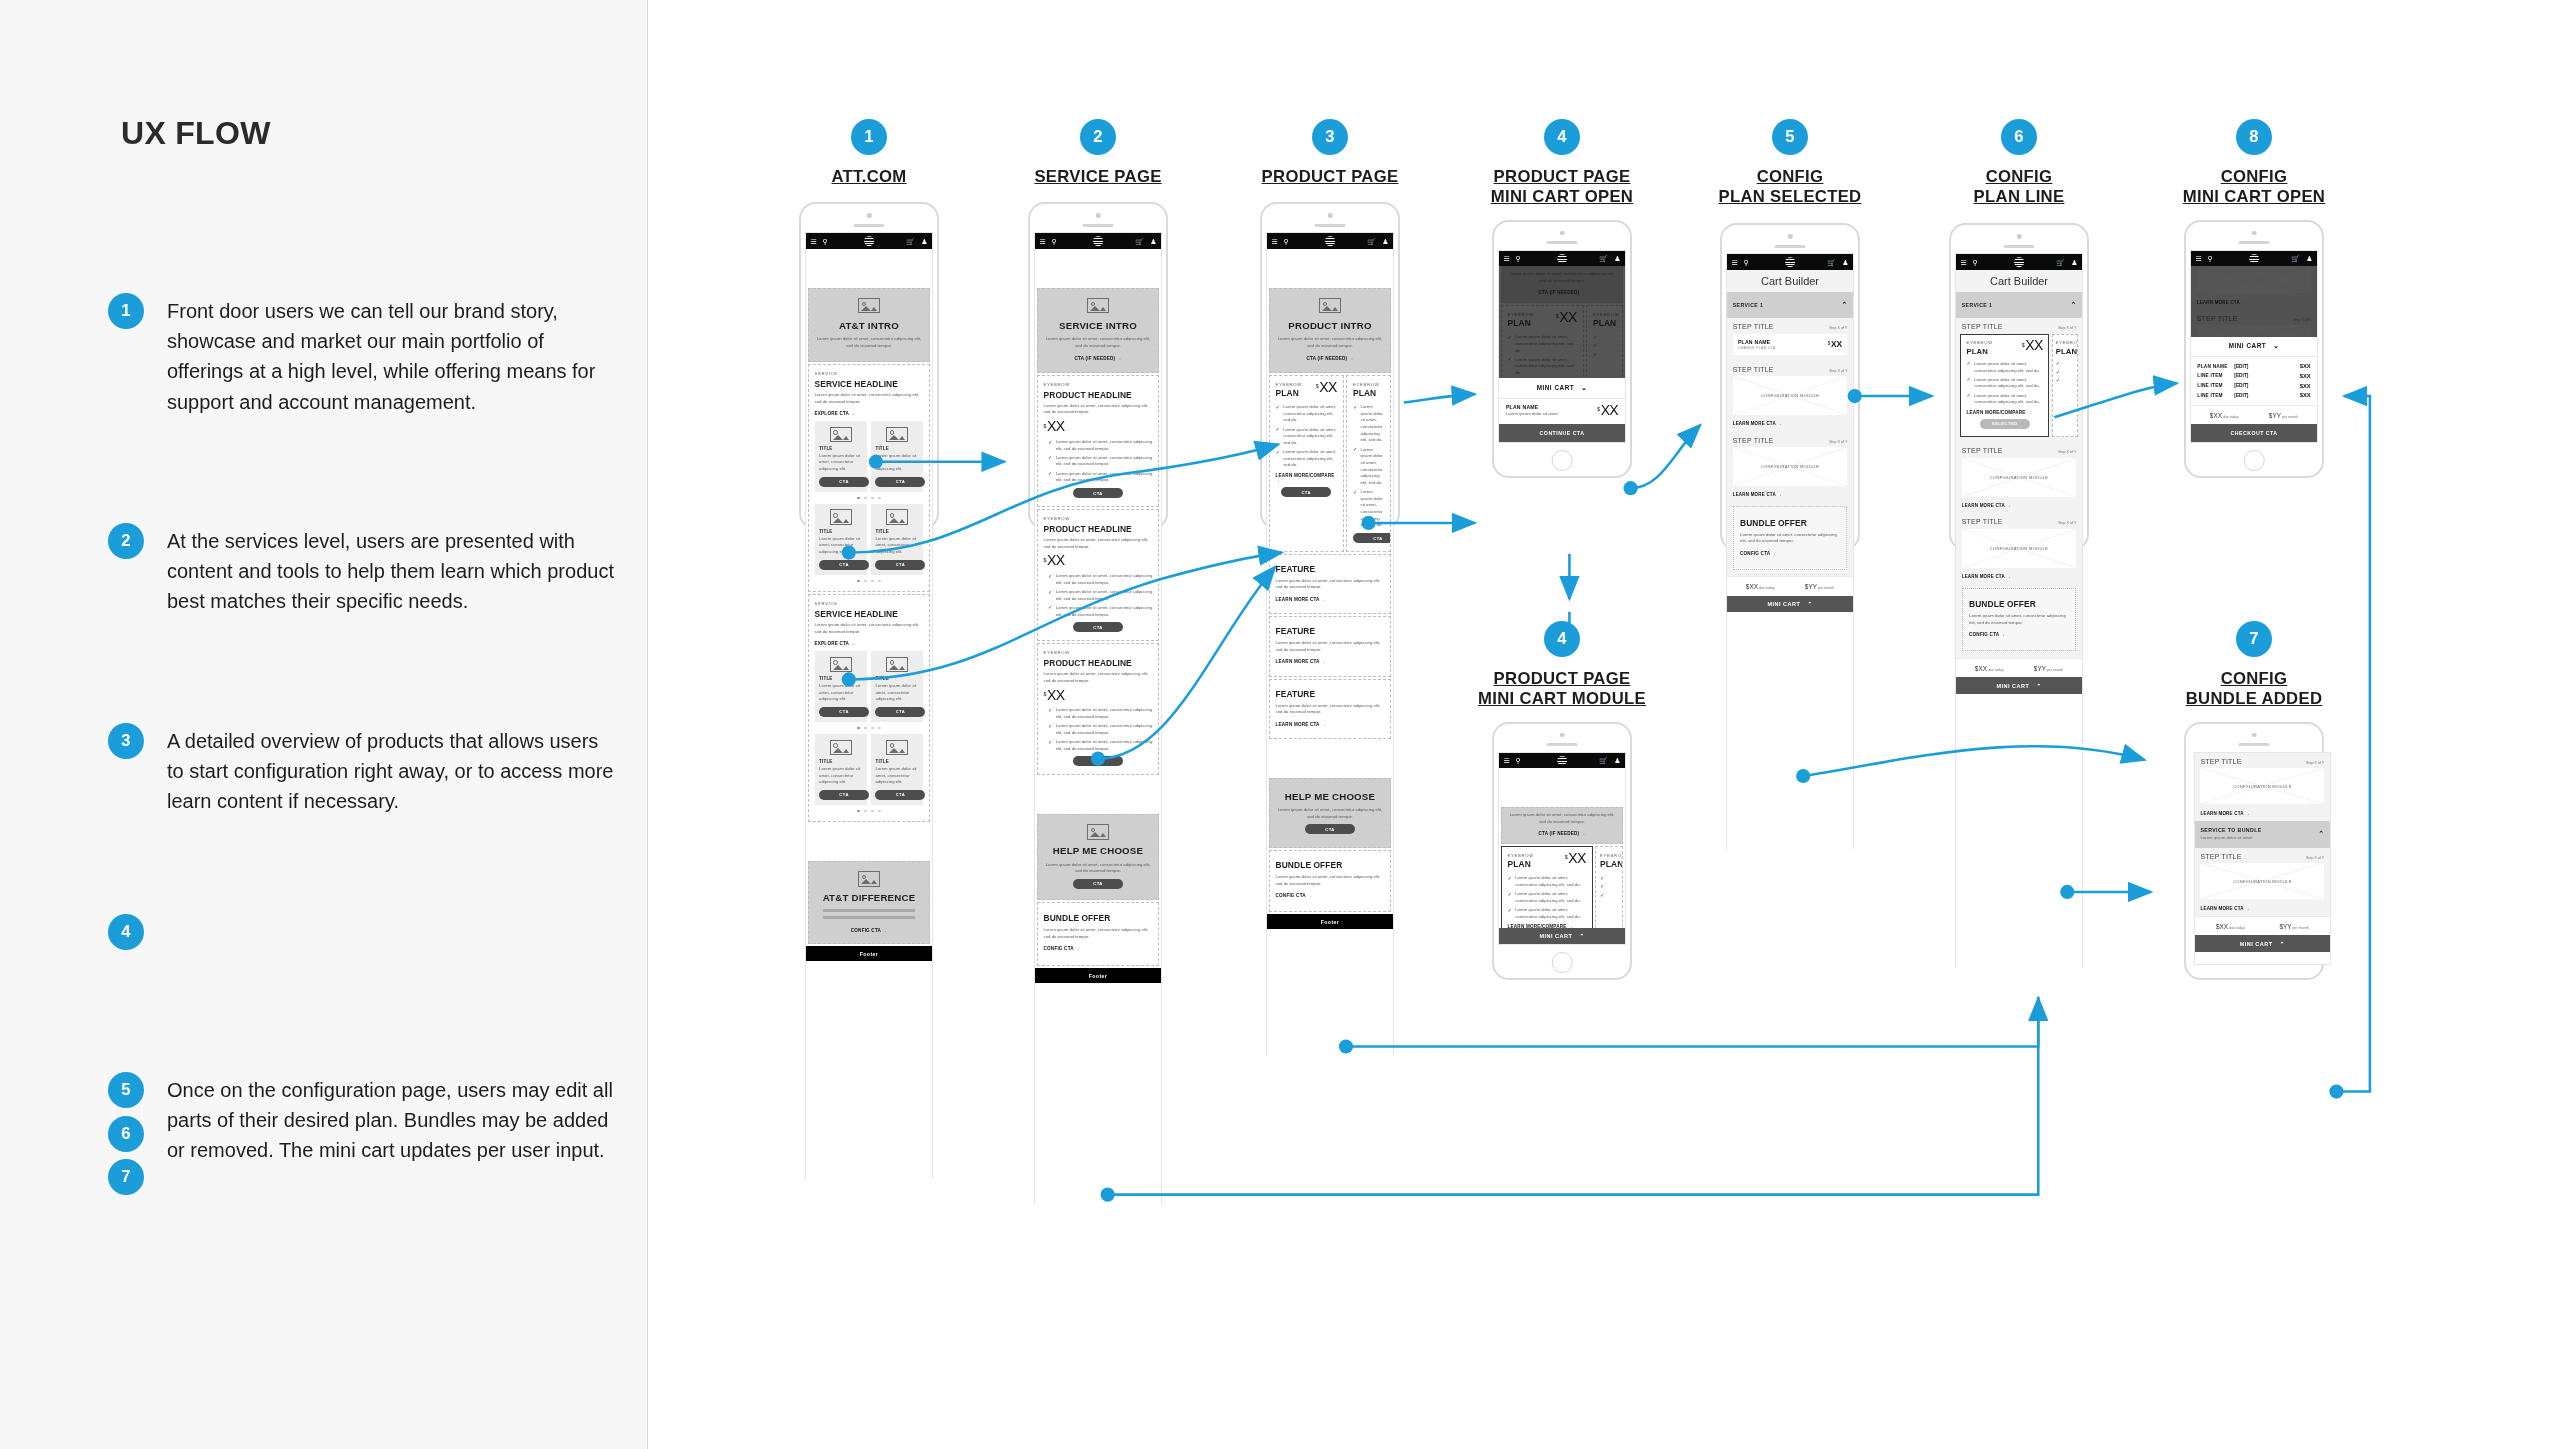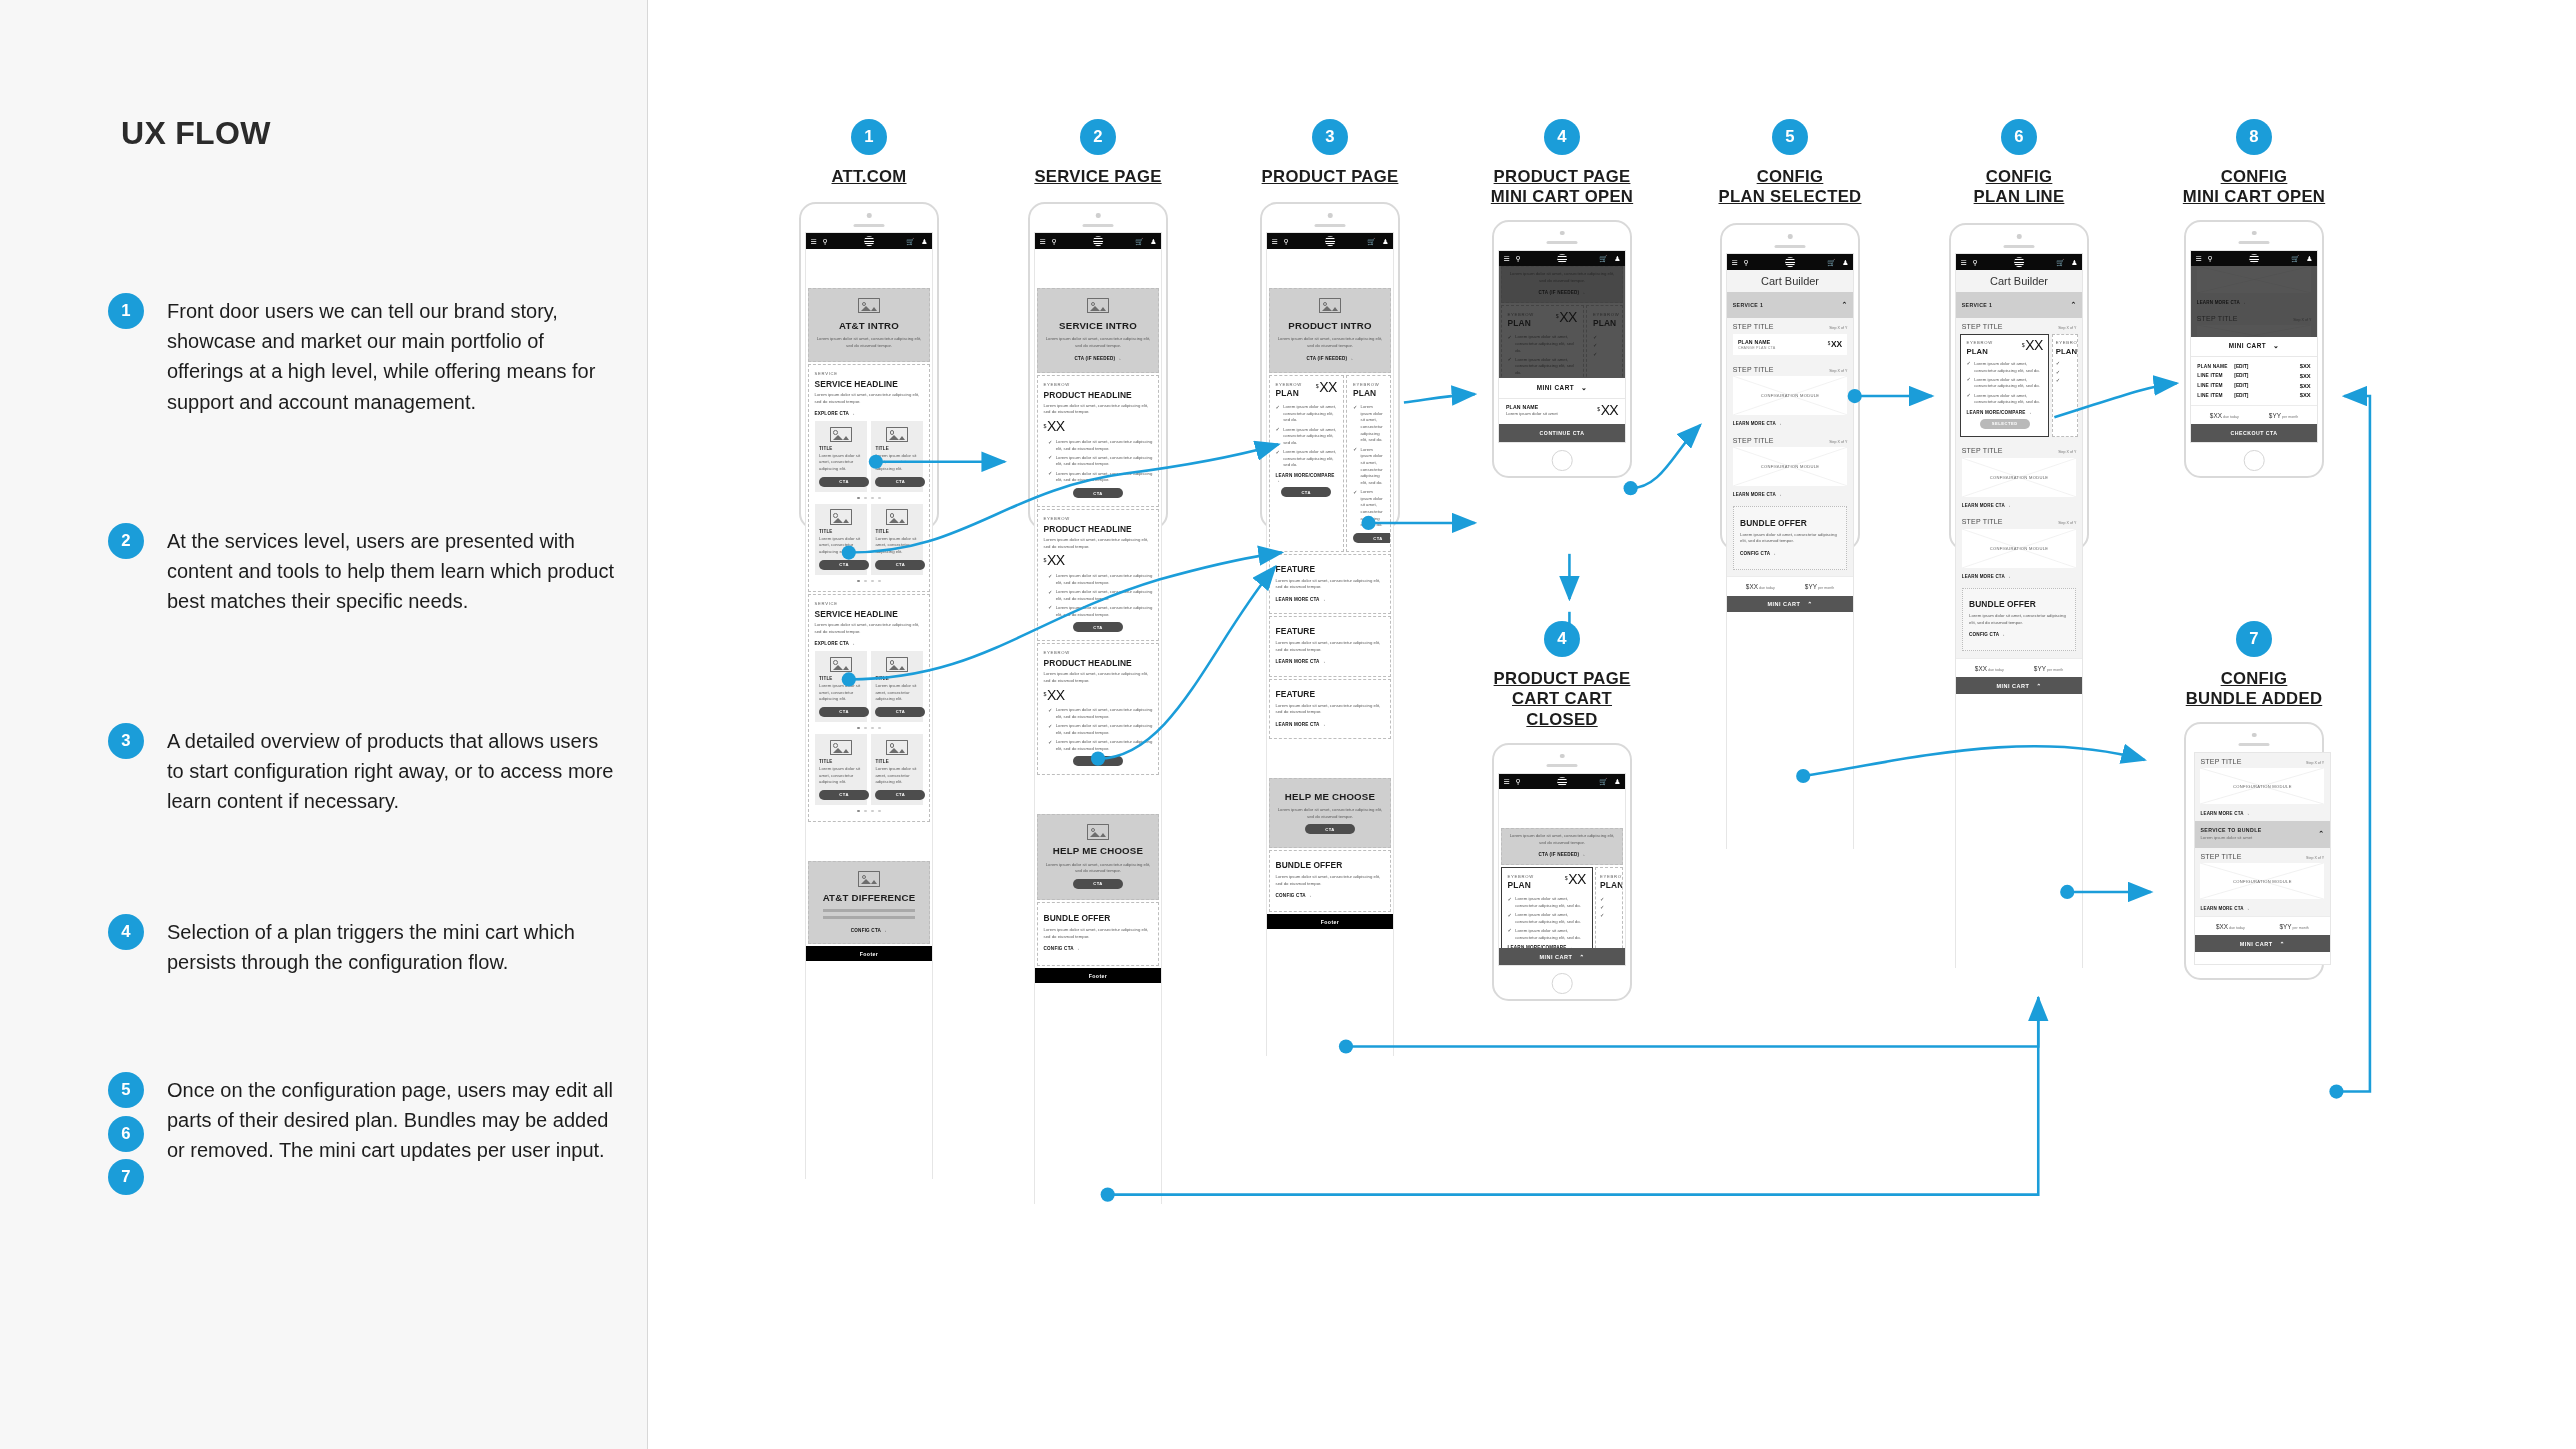--- a/index.html
+++ b/index.html
@@ -129,21 +129,20 @@
     <div class="step-text">At the services level, users are presented with content and tools to help them learn which product best matches their specific needs.</div>
   </div>
 
   <div class="step-row" style="top:723px;">
     <div class="step-badge">3</div>
     <div class="step-text">A detailed overview of products that allows users to start configuration right away, or to access more learn content if necessary.</div>
   </div>
 
   <div class="step-row" style="top:914px;">
     <div class="step-badge">4</div>
-    <div class="step-text">Selection of a plan triggers the mini cart which persists through the configuration flow.</div>
   </div>
 
   <div class="step-row" style="top:1072px;">
     <div class="badge-col">
       <div class="step-badge">5</div>
       <div class="step-badge">6</div>
       <div class="step-badge">7</div>
     </div>
     <div class="step-text">Once on the configuration page, users may edit all parts of their desired plan. Bundles may be added or removed. The mini cart updates per user input.</div>
   </div>
@@ -631,21 +630,21 @@
             <div class="cont-cta">CONTINUE CTA</div>
           </div>
         </div>
       </div>
     </div>
 
     <div class="col" style="left:828px; top:621px; width:174px;">
       <div class="col-badge">4</div>
       <div class="col-title">
         <div>PRODUCT PAGE</div>
-        <div>CART CART CLOSED</div>
+        <div>MINI CART MODULE</div>
       </div>
 
       <div class="phone" style="width:140px; height:258px; margin-top:11.6px;">
         <div class="phone-speaker-dot"></div>
         <div class="phone-speaker-bar"></div>
         <div class="phone-home"></div>
         <div class="screen" style="top:28px; height:193px;">
 
           <div class="navbar">
             <span class="nav-ic">☰</span>

